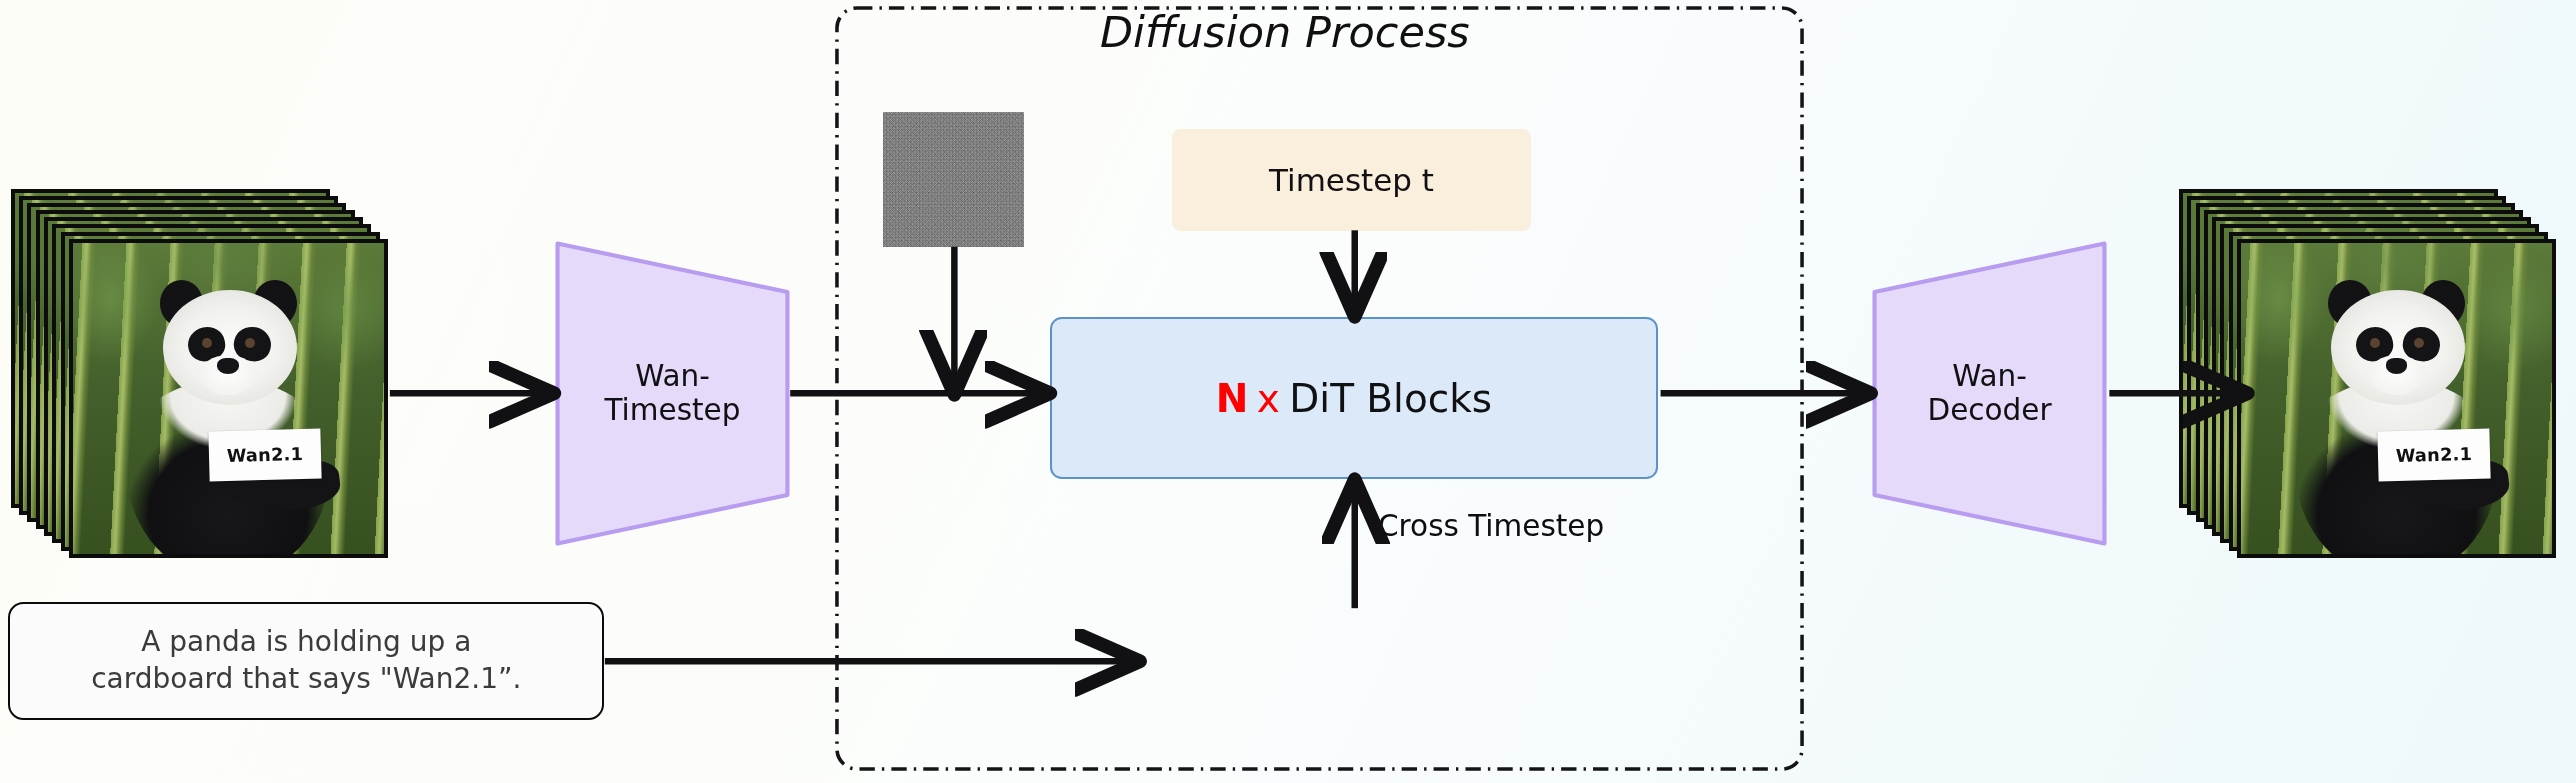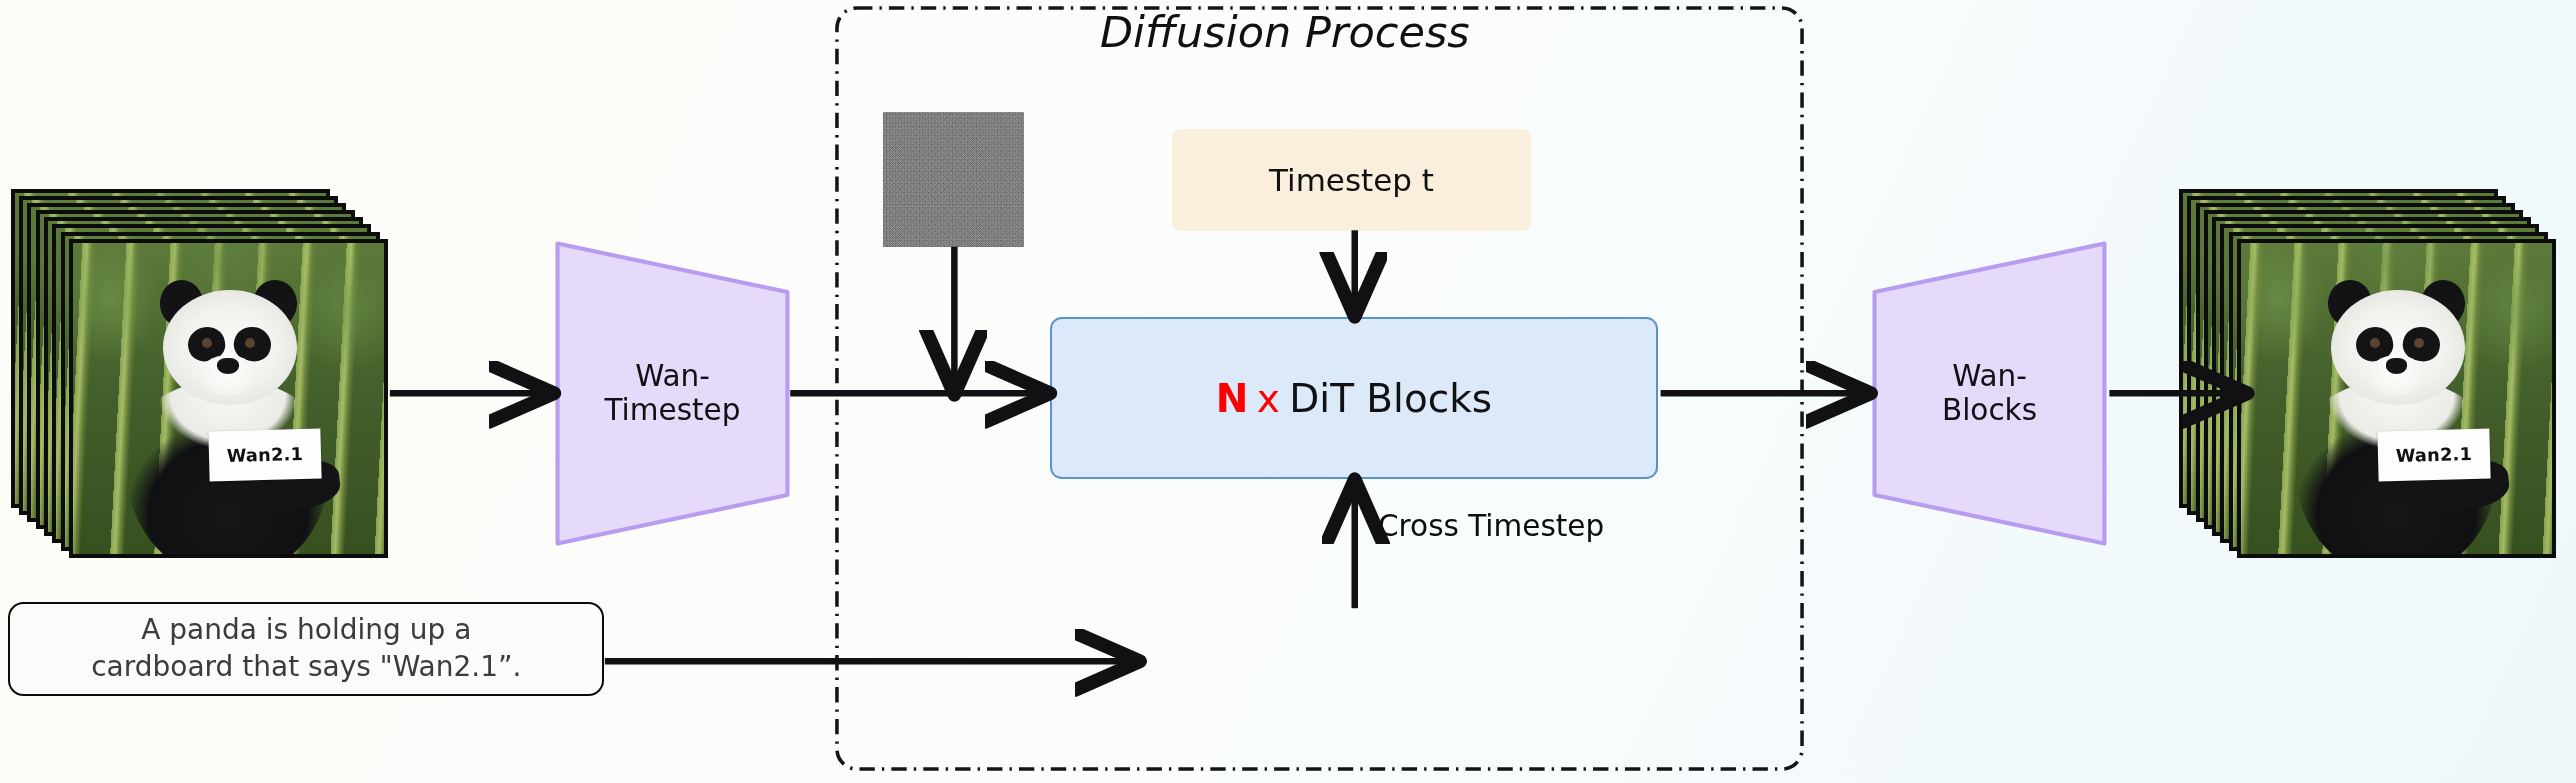--- a/index.html
+++ b/index.html
@@ -228,21 +228,21 @@
         <div class="pupil r"></div>
       <div class="muzzle"></div>
       <div class="nose"></div>
       <div class="arm"></div>
       <div class="sign">
         <span style="font-size:17.7px;">Wan2.1</span>
       </div>
     </div>
   </div>
 
-  <div class="prompt" style="left:8.3px; top:602px; width:596px; height:94px; font-size:28px;">
+  <div class="prompt" style="left:8.3px; top:602px; width:596px; height:118px; font-size:28px;">
     <div>
       <div>A panda is holding up a</div>
       <div>cardboard that says "Wan2.1”.</div>
     </div>
   </div>
 
   <div class="trap" style="left:554px; top:240px; width:237px; height:307px;">
     <svg viewBox="0 0 402 520" preserveAspectRatio="none">
       <polygon points="6,6 396,88 396,432 6,514" fill="#e5daf9" stroke="#b79cf0" stroke-width="7" stroke-linejoin="round"></polygon>
     </svg>
@@ -266,21 +266,21 @@
 
 
   <div class="wire-label" style="left:1378px; top:509px; font-size:29.5px;">Cross Timestep</div>
 
   <div class="trap" style="left:1871px; top:240px; width:237px; height:307px;">
     <svg viewBox="0 0 402 520" preserveAspectRatio="none">
       <polygon points="6,88 396,6 396,514 6,432" fill="#e5daf9" stroke="#b79cf0" stroke-width="7" stroke-linejoin="round"></polygon>
     </svg>
     <div class="tlabel" style="font-size:29.5px;">
       <span>Wan-</span>
-      <span>Blocks</span>
+      <span>Decoder</span>
     </div>
   </div>
 
   <div class="stack" style="left:2179px; top:189px; width:413px; height:384px;">
     <div class="frame" style="left:0px;   top:0px;   width:319px; height:319px;">
         <div class="photo"></div>
       </div>
     <div class="frame" style="left:8.3px;  top:7px;  width:319px; height:319px;">
         <div class="photo"></div>
       </div>

